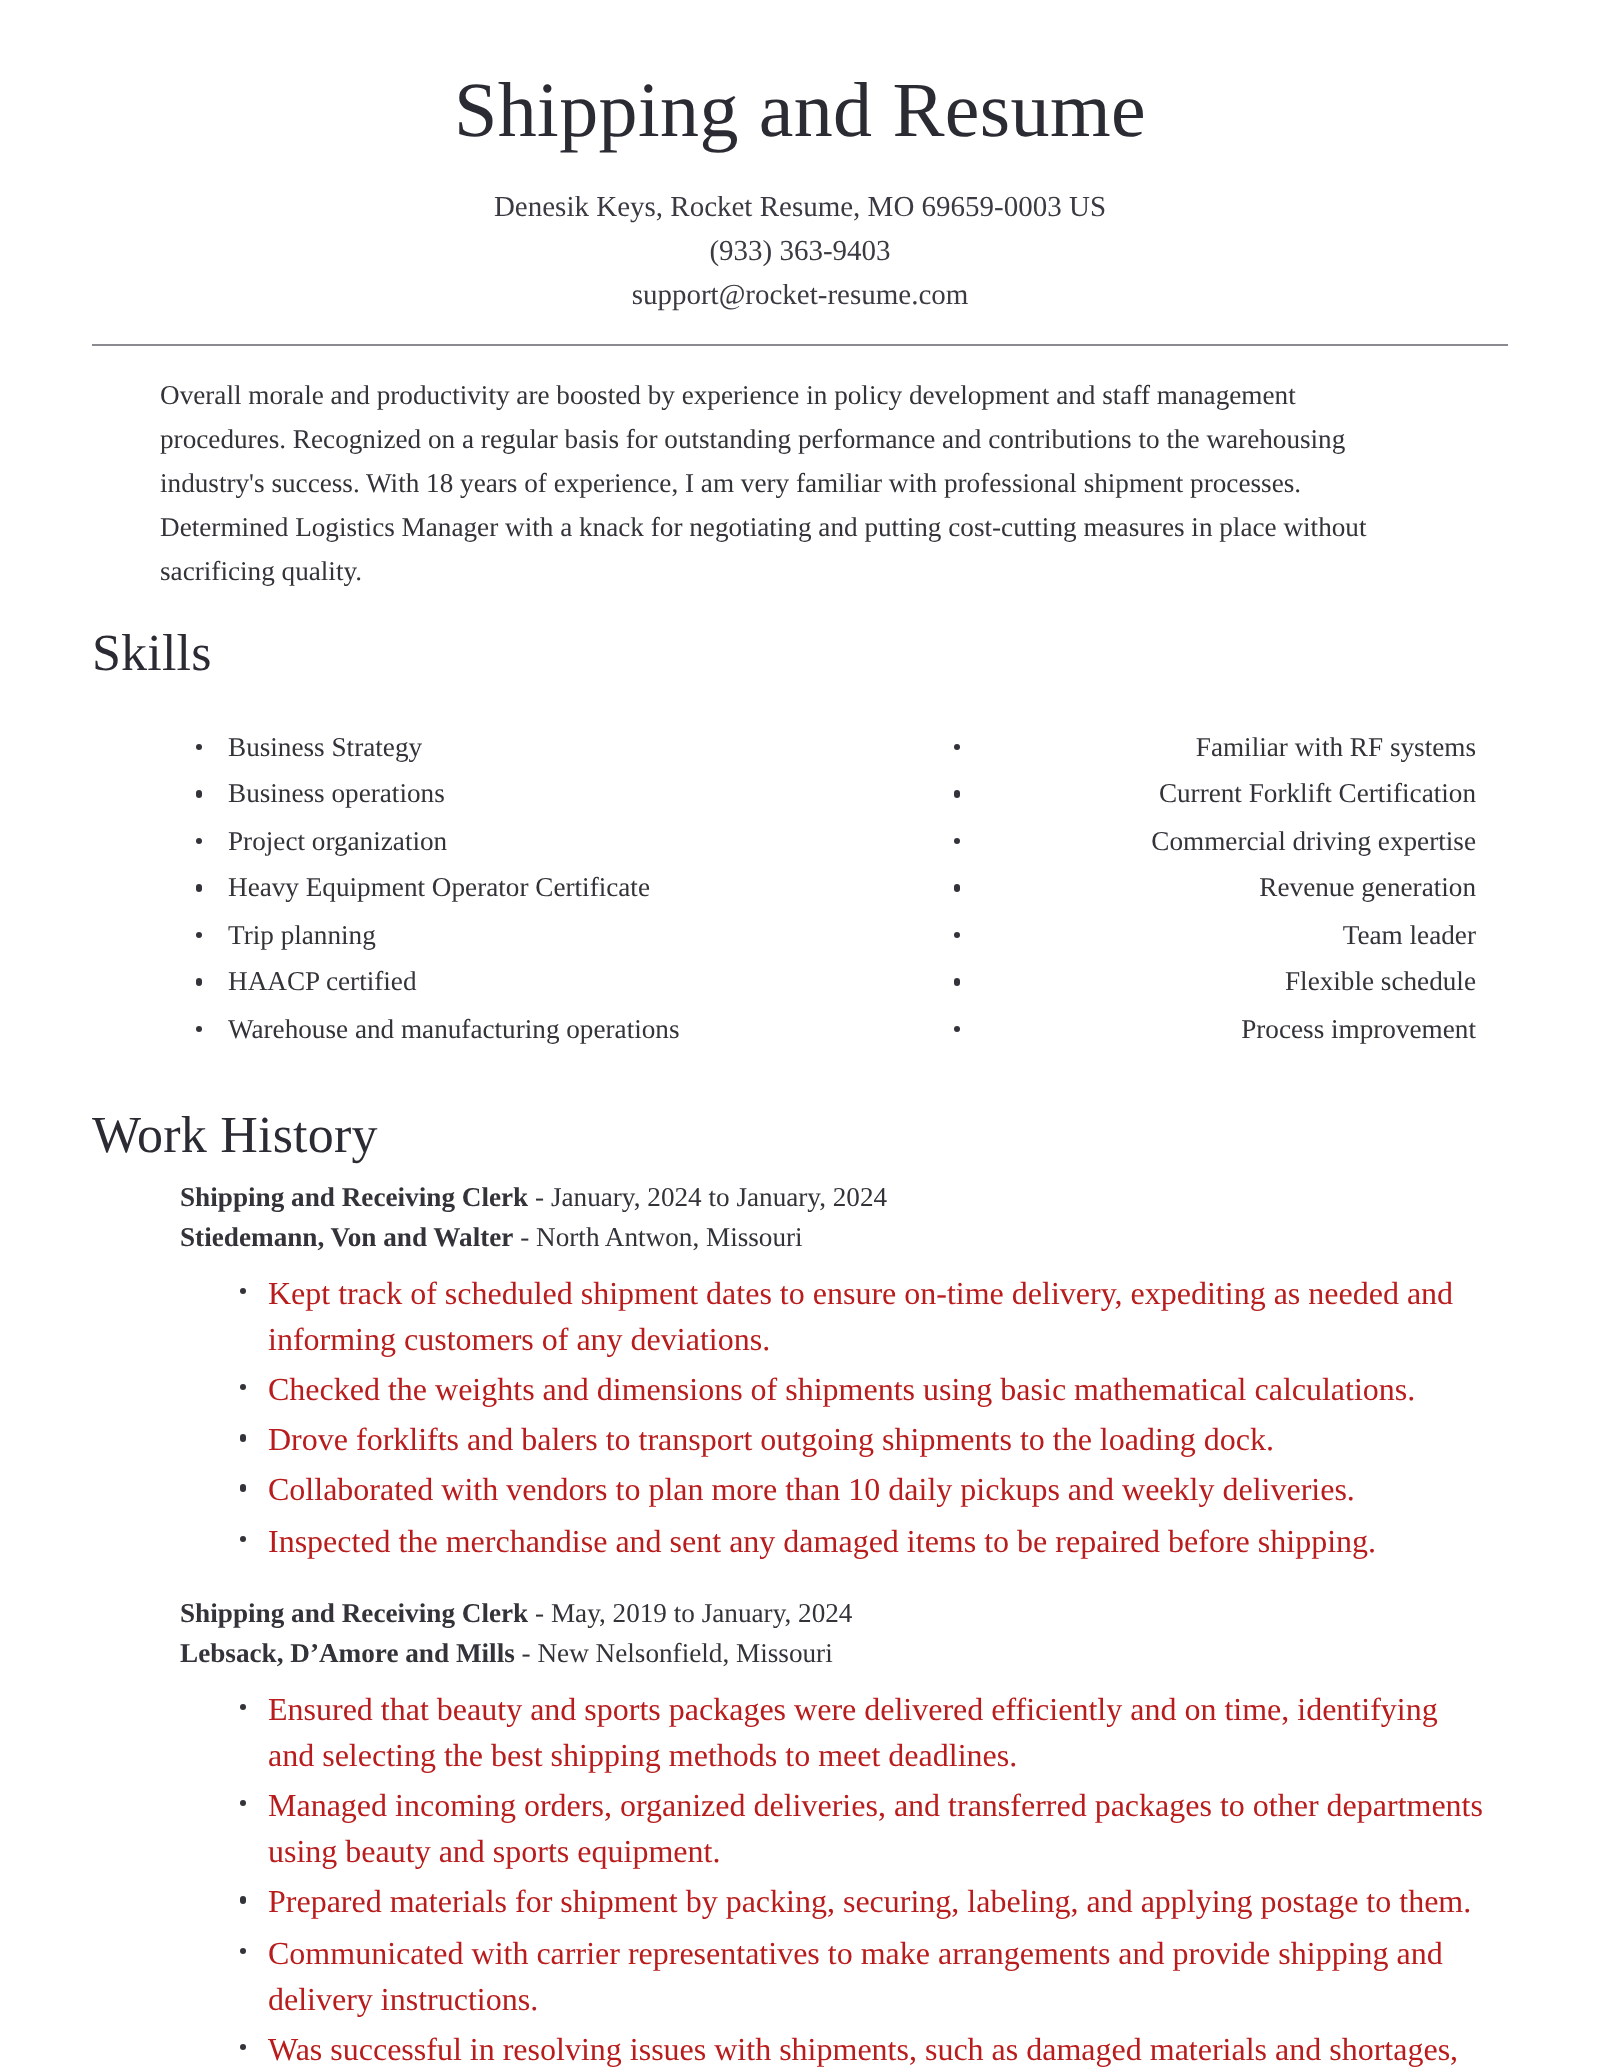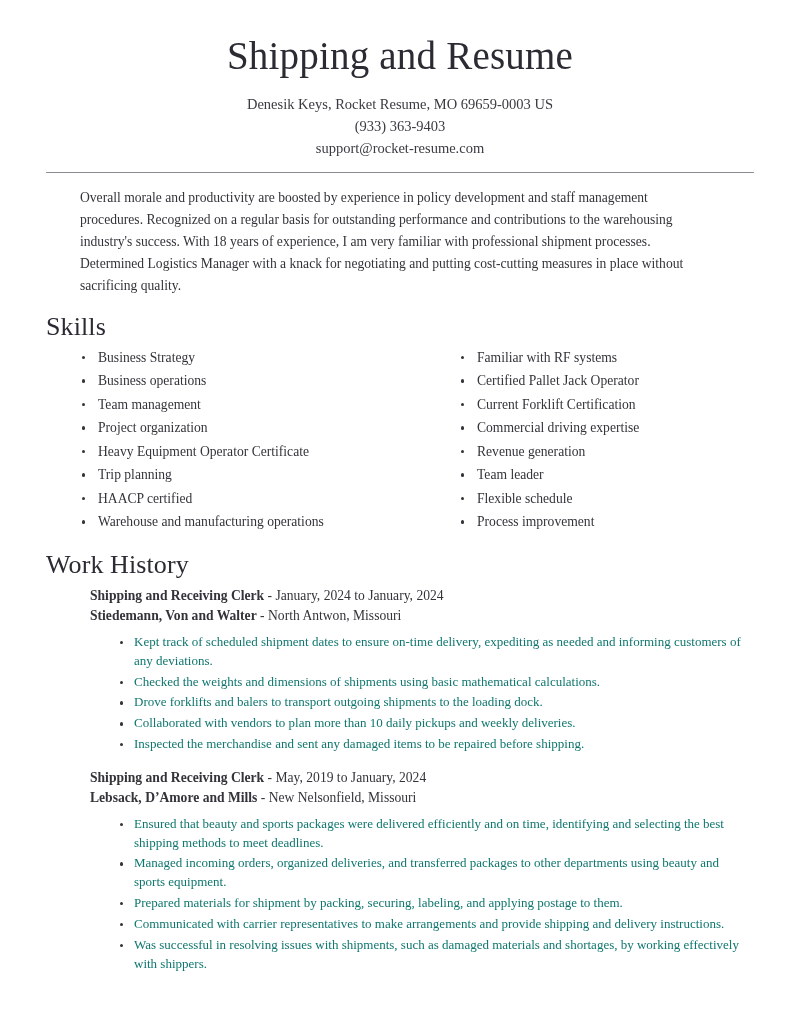--- a/index.html
+++ b/index.html
@@ -84,24 +84,25 @@
     display: flex;
     padding-left: 34px;
     margin-top: 4px;
   }
   .skills-col {
     width: 50%;
     box-sizing: border-box;
   }
   .skills-col:last-child {
     padding-left: 42px;
+    text-align: right;
   }
   ul.bullets {
     list-style: none;
-    margin: 0;
+    margin: 16px;
     padding: 0;
   }
   ul.bullets > li {
     position: relative;
     padding-left: 18px;
     font-size: 13.6px;
     line-height: 1.32;
     margin-bottom: 5.6px;
     color: #33333a;
   }
@@ -130,24 +131,24 @@
     font-weight: 700;
   }
   .job-bullets {
     list-style: none;
     margin: 6px 0 0 0;
     padding: 0 0 0 28px;
   }
   .job-bullets > li {
     position: relative;
     padding-left: 16px;
-    font-size: 13px;
+    font-size: 16px;
     line-height: 1.45;
     margin-bottom: 2px;
-    color: #0f766e;
+    color: #b91c1c;
     max-width: 610px;
   }
   .job-bullets > li::before {
     content: "";
     position: absolute;
     left: 2px;
     top: 8px;
     width: 3.4px;
     height: 3.4px;
     border-radius: 50%;
@@ -178,32 +179,30 @@
     </div>
   </div>
 
   <div class="section">
     <h2 class="section-heading tight">Skills</h2>
     <div class="skills-wrap">
       <div class="skills-col">
         <ul class="bullets" id="skills-left">
             <li>Business Strategy</li>
             <li>Business operations</li>
-            <li>Team management</li>
             <li>Project organization</li>
             <li>Heavy Equipment Operator Certificate</li>
             <li>Trip planning</li>
             <li>HAACP certified</li>
             <li>Warehouse and manufacturing operations</li>
           </ul>
       </div>
       <div class="skills-col">
         <ul class="bullets" id="skills-right">
             <li>Familiar with RF systems</li>
-            <li>Certified Pallet Jack Operator</li>
             <li>Current Forklift Certification</li>
             <li>Commercial driving expertise</li>
             <li>Revenue generation</li>
             <li>Team leader</li>
             <li>Flexible schedule</li>
             <li>Process improvement</li>
           </ul>
       </div>
     </div>
   </div>

